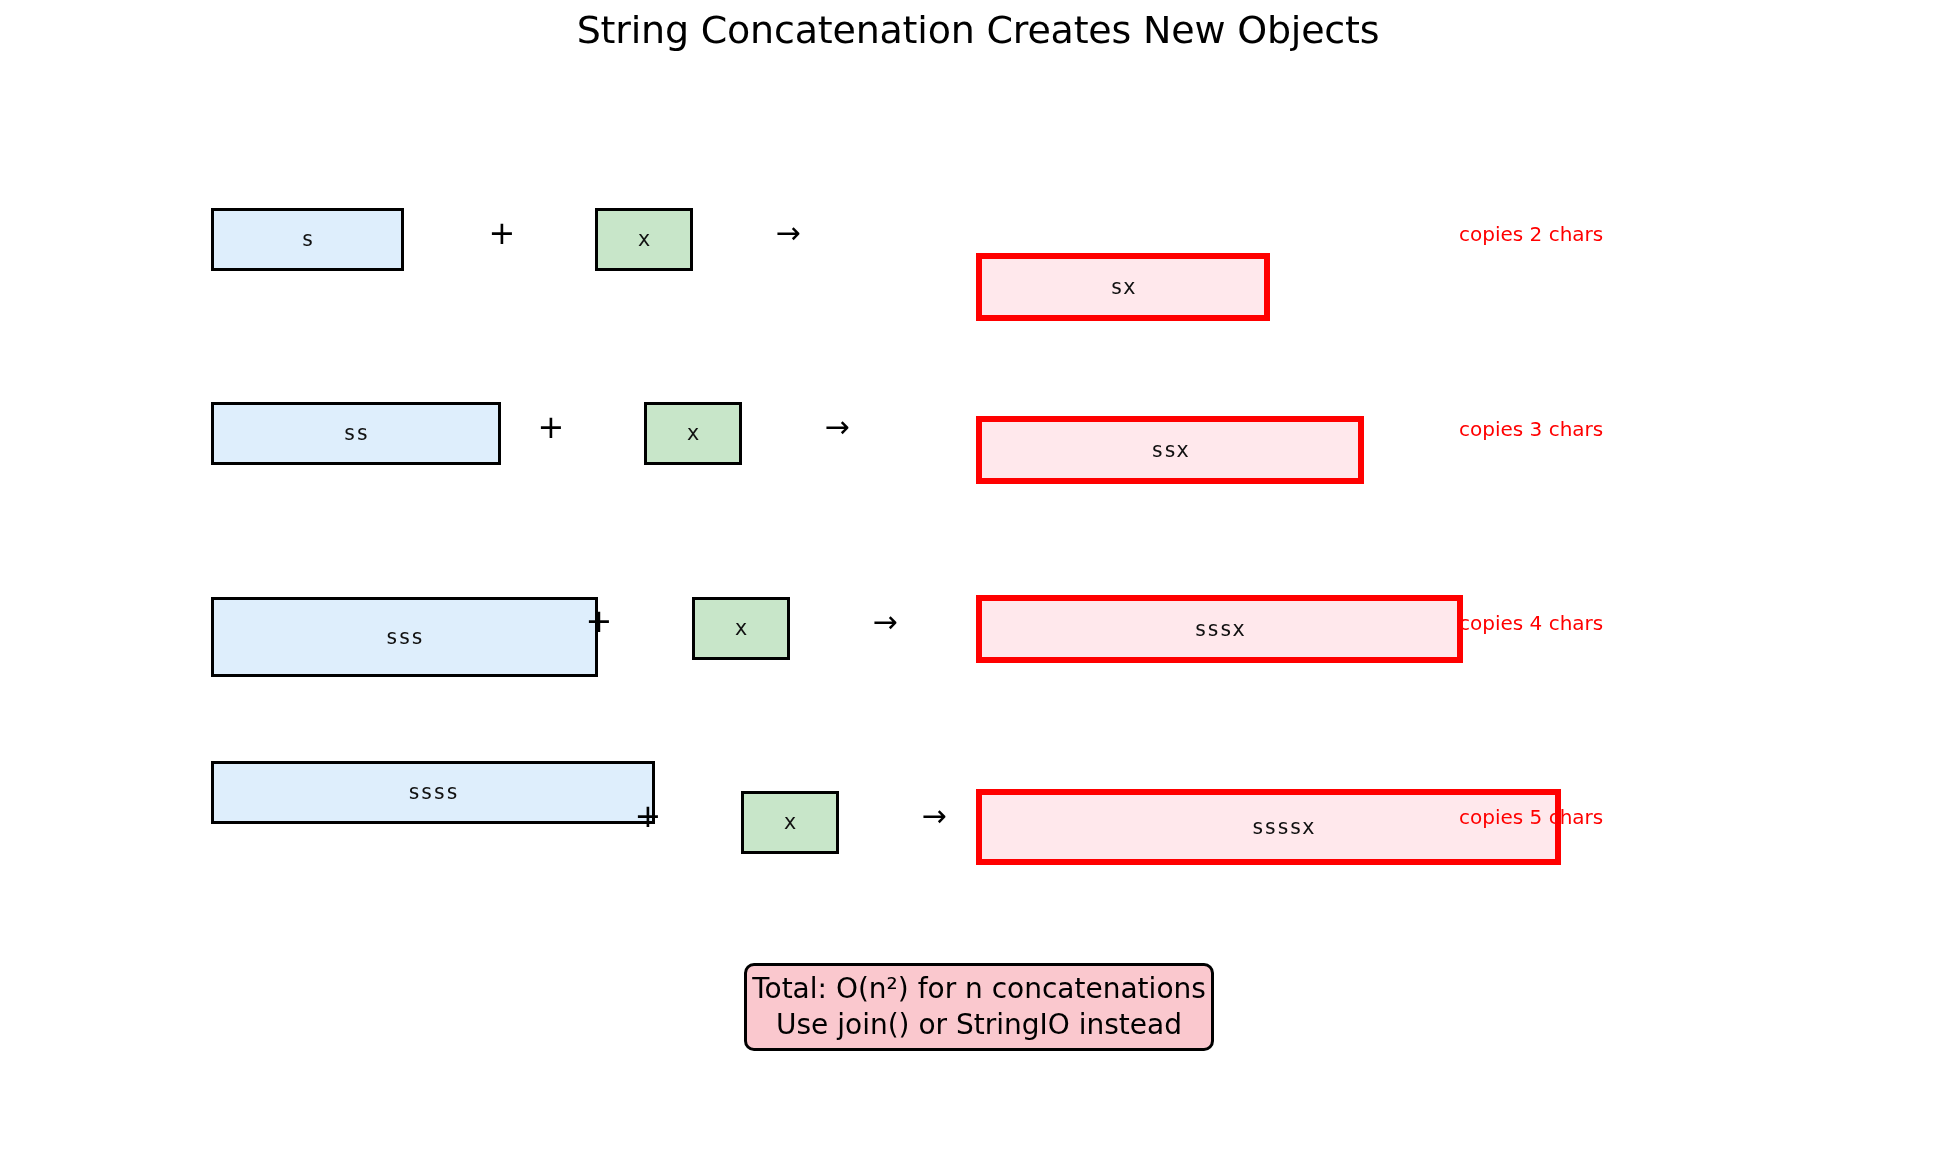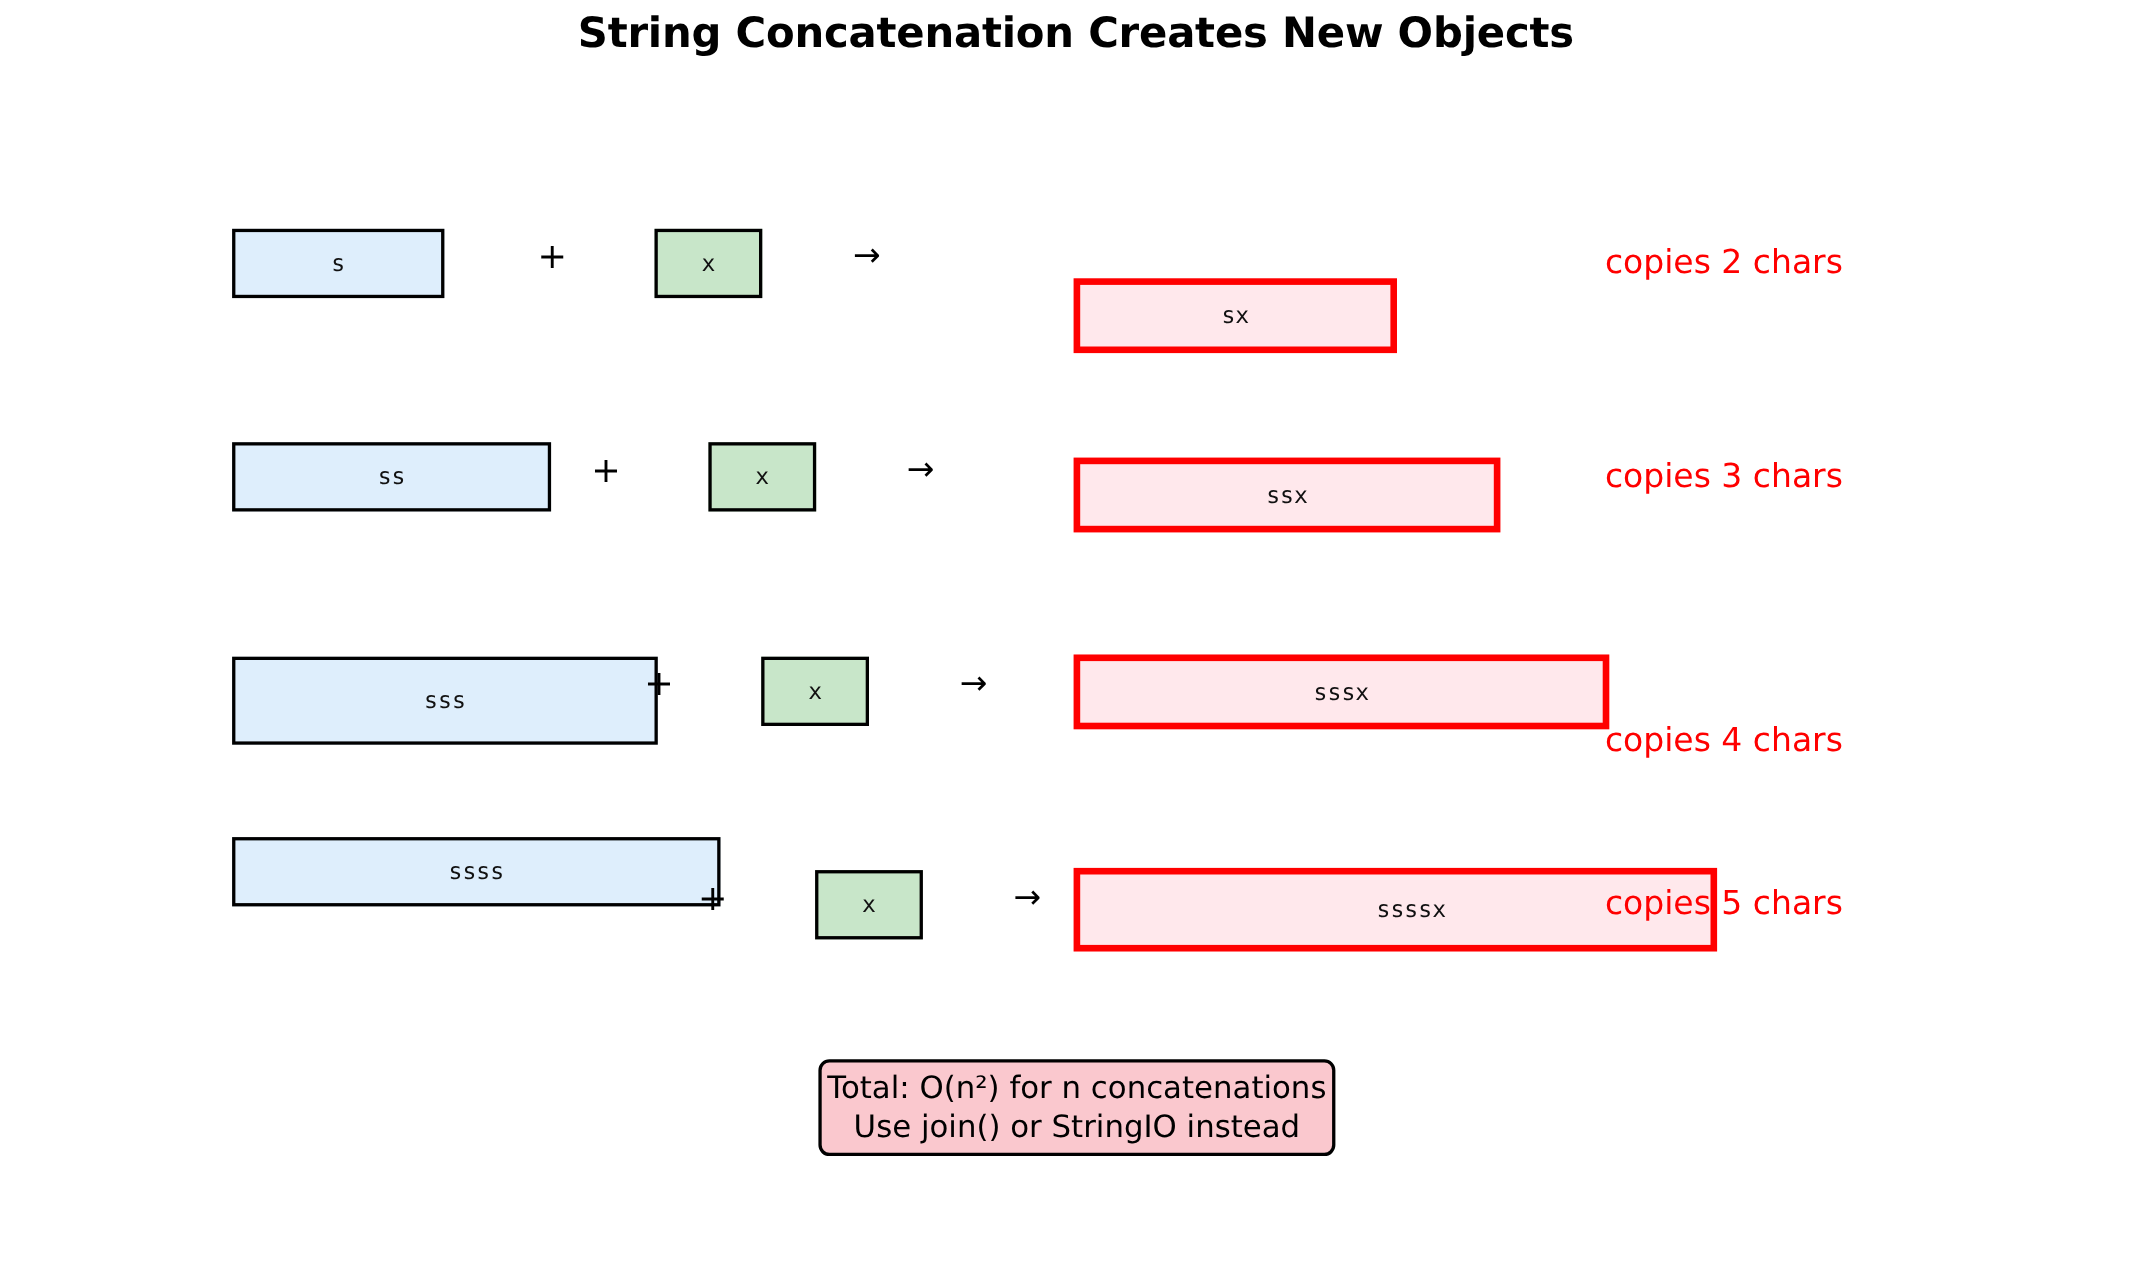--- a/index.html
+++ b/index.html
@@ -19,21 +19,21 @@
   }
 
   
   .title {
     position: absolute;
     left: 0;
     top: 8px;
     width: 1956px;
     text-align: center;
     font-size: 38px;
-    font-weight: bold;
+    font-weight: normal;
     color: #000000;
     letter-spacing: -0.2px;
     font-family: "DejaVu Sans", sans-serif;
   }
 
   
   .box {
     position: absolute;
     box-sizing: border-box;
     display: flex;
@@ -67,21 +67,21 @@
     text-align: center;
     white-space: nowrap;
   }
   .op-plus { font-size: 32px; }
   .op-arrow { font-size: 30px; }
 
   
   .note {
     position: absolute;
     font-family: "DejaVu Sans", sans-serif;
-    font-size: 30px;
+    font-size: 20px;
     color: #ff0000;
     white-space: nowrap;
     line-height: 1;
   }
 
   
   .summary {
     position: absolute;
     box-sizing: border-box;
     background: #fac8ce;
@@ -138,21 +138,21 @@
     <span>sss</span>
   </div>
   <div class="op op-plus" style="left:584px; top:605px; width:30px;">+</div>
   <div class="box box-add" style="left:692px; top:597px; width:98px; height:63px;">
     <span>x</span>
   </div>
   <div class="op op-arrow" style="left:870px; top:607px; width:30px;">→</div>
   <div class="box box-res" style="left:976px; top:595px; width:487px; height:68px;">
     <span>sssx</span>
   </div>
-  <div class="note" style="left:1459px; top:613px;margin-top:46px;">copies 4 chars</div>
+  <div class="note" style="left:1459px; top:613px;">copies 4 chars</div>
 
   <div class="box box-src" style="left:211px; top:761px; width:444px; height:63px;">
     <span>ssss</span>
   </div>
   <div class="op op-plus" style="left:633px; top:800px; width:30px;">+</div>
   <div class="box box-add" style="left:741px; top:791px; width:98px; height:63px;">
     <span>x</span>
   </div>
   <div class="op op-arrow" style="left:919px; top:801px; width:30px;">→</div>
   <div class="box box-res" style="left:976px; top:789px; width:585px; height:76px;padding-left:29px;">

